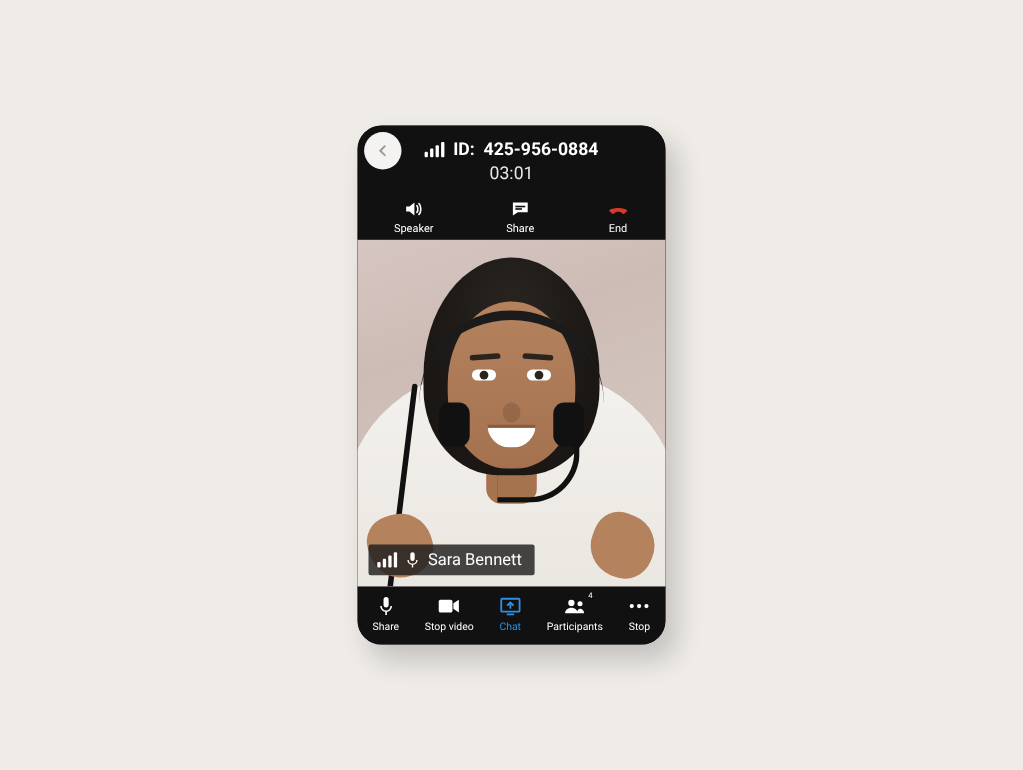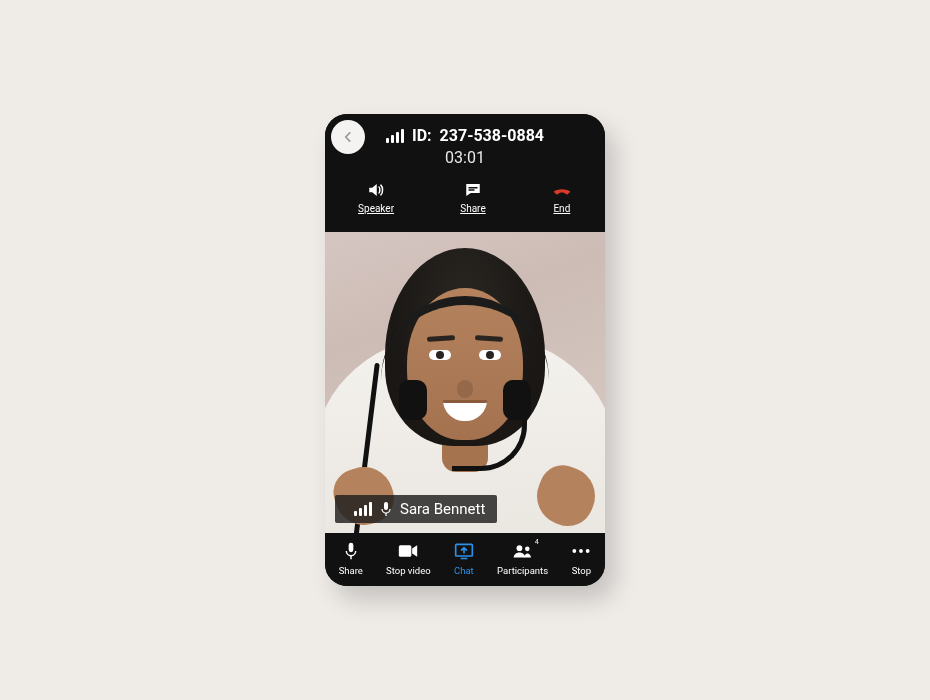--- a/index.html
+++ b/index.html
@@ -31,21 +31,21 @@
   .back-btn svg{width:14px;height:14px;stroke:#9a9a9a;}
   .id-row{
     display:flex;align-items:center;justify-content:center;gap:8px;
     font-size:16px;font-weight:700;
   }
   .timer{
     margin-top:3px;text-align:center;font-size:16px;color:#e8e8e8;
   }
   .top-actions{
     display:flex;justify-content:space-around;
-    margin-top:14px;padding-bottom:18px;text-decoration:underline;
+    margin-top:14px;padding-bottom:4px;
   }
   .action{
     display:flex;flex-direction:column;align-items:center;gap:4px;
     cursor:pointer;font-size:10px;
   }
   .action .ic{width:20px;height:18px;display:flex;align-items:center;justify-content:center;}
   .video{
     flex:1;position:relative;
     background:linear-gradient(160deg,#d6c6c1 0%,#cdbcb6 30%,#d9ccc6 100%);
     overflow:hidden;
@@ -90,21 +90,21 @@
   .earcup.l{left:-8px;} .earcup.r{right:-8px;}
   .boom{position:absolute;right:-4px;top:126px;width:70px;height:52px;border-right:5px solid #111;border-bottom:5px solid #111;border-radius:0 0 46px 0;}
   .hand{position:absolute;bottom:8px;width:58px;height:58px;background:#b4825d;border-radius:40% 50% 44% 50%;}
   .hand.l{left:10px;transform:rotate(-18deg);} .hand.r{right:10px;transform:rotate(22deg);}
   .cable{position:absolute;left:34px;top:130px;width:5px;height:260px;
          background:linear-gradient(#111,#111);border-radius:3px;transform:rotate(7deg);}
   .name-overlay{
     position:absolute;left:10px;bottom:10px;
     background:rgba(30,30,30,.82);
     display:flex;align-items:center;gap:8px;
-    padding:5px 12px 5px 19px;border-radius:2px;
+    padding:5px 12px 5px 8px;border-radius:2px;
     font-size:15px;
   }
   .bottom{
     background:#111;
     display:flex;justify-content:space-around;align-items:flex-start;
     padding:8px 2px 10px;
   }
   .bottom .action{font-size:9.5px;}
   .bottom .action .ic{height:20px;}
   .share-highlight svg{stroke:#2e8fe6;}
@@ -132,21 +132,21 @@
 
   <div class="top">
     <div class="id-row">
       <span class="sigbars">
           <span></span>
           <span></span>
           <span></span>
           <span></span>
         </span>
       <span>ID:</span>
-      <span>237-538-0884</span>
+      <span>425-956-0884</span>
     </div>
     <div class="timer">03:01</div>
 
     <div class="top-actions">
       <div class="action">
         <span class="ic">
           <svg width="20" height="18" viewBox="0 0 24 24" fill="#fff">
               <path d="M3 9v6h4l6 5V4L7 9H3z"></path>
               <path d="M16 8c1.5 1 1.5 7 0 8" stroke="#fff" fill="none" stroke-width="2" stroke-linecap="round"></path>
               <path d="M18.5 5.5c3 2.5 3 10.5 0 13" stroke="#fff" fill="none" stroke-width="2" stroke-linecap="round"></path>

